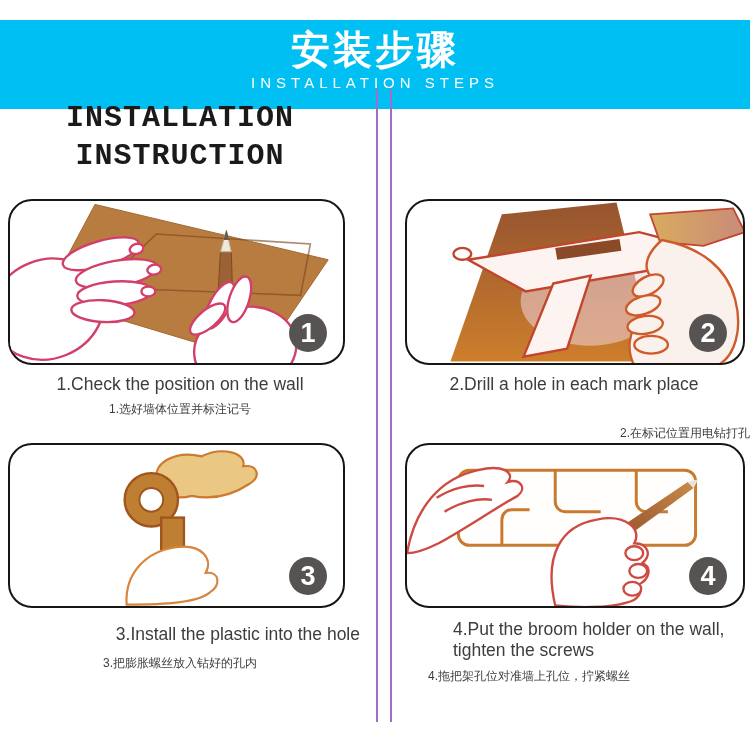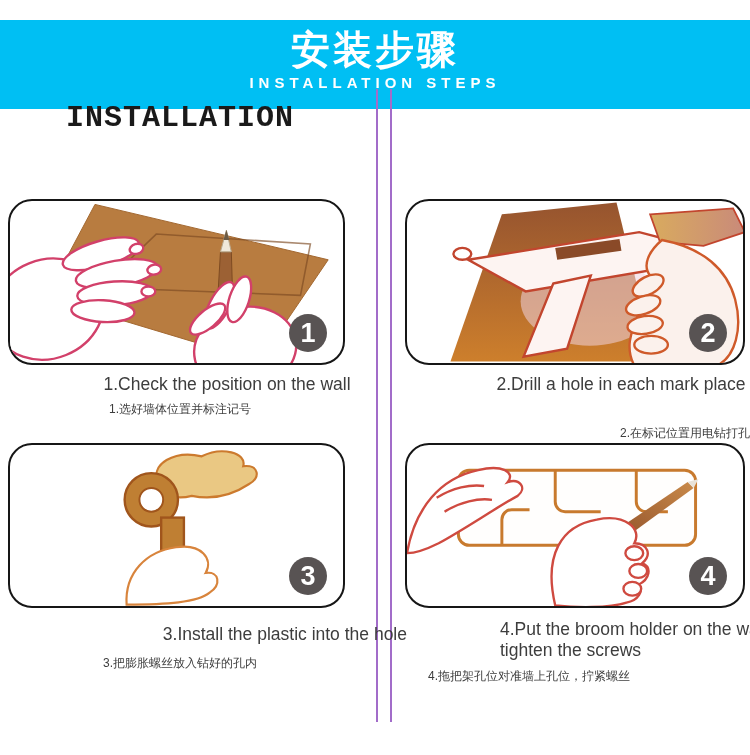--- a/index.html
+++ b/index.html
@@ -11,21 +11,21 @@
   .header{
     position:absolute;left:0;top:0;width:750px;height:89px;
     background:#00bff3;text-align:center;margin-top:20px;
   }
   .header-title{
     margin:0;padding-top:7px;font-size:39px;line-height:46px;
     color:#ffffff;font-weight:600;letter-spacing:3px;
   }
   .header-sub{
     margin:0;font-size:15px;line-height:20px;color:#ffffff;
-    font-weight:700;letter-spacing:5px;
+    font-weight:400;letter-spacing:5px;
   }
   
   .intro-title{
     position:absolute;left:5px;top:99px;width:350px;text-align:center;
     font-size:30px;line-height:38px;font-weight:bold;color:#1a1a1a;
     letter-spacing:1px;
     font-family:Liberation Mono, monospace;
   }
   
   .vline{position:absolute;top:89px;width:2px;height:633px;background:#a26cc9;}
@@ -41,21 +41,21 @@
   .panel.p3{left:8px;top:443px;width:337px;height:165px;}
   .panel.p4{left:405px;top:443px;width:340px;height:165px;}
   .panel svg{position:absolute;left:0;top:0;width:100%;height:100%;}
   .badge{
     position:absolute;right:16px;bottom:11px;width:38px;height:38px;
     border-radius:50%;background:#585353;color:#ffffff;
     font-size:27px;font-weight:bold;text-align:center;line-height:38px;
   }
   
   .cap{position:absolute;color:#3d3d3d;}
-  .cap-en{font-size:17.5px;line-height:21px;padding-left:47px;}
+  .cap-en{font-size:17.5px;line-height:21px;}
   .cap-zh{font-size:12px;line-height:26px;}
   .cap.c1en{left:0;top:374px;width:360px;text-align:center;}
   .cap.c1zh{left:0;top:396px;width:360px;text-align:center;}
   .cap.c2en{left:398px;top:374px;width:352px;text-align:center;}
   .cap.c2zh{left:398px;top:420px;width:352px;text-align:right;}
   .cap.c3en{left:0;top:624px;width:360px;text-align:right;}
   .cap.c3zh{left:0;top:650px;width:360px;text-align:center;}
   .cap.c4en{left:453px;top:619px;width:296px;text-align:left;}
   .cap.c4zh{
     left:428px;top:661px;width:322px;text-align:left;line-height:31px;
@@ -65,20 +65,21 @@
 </head>
 <body>
 
 <div class="header">
   <h1 class="header-title">安装步骤</h1>
   <div class="header-sub">INSTALLATION STEPS</div>
 </div>
 
 <div class="intro-title">
   <div>INSTALLATION</div>
+  <div>INSTRUCTION</div>
 </div>
 
 <div class="vline l1"></div>
 <div class="vline l2"></div>
 
 <div class="panel p1">
   <svg viewBox="0 0 337 161" aria-hidden="true">
 
     <polygon points="86,2 322,58 252,161 36,96" fill="#b87c40" stroke="#a2672f" stroke-width="1"></polygon>
     <path d="M148,32 L304,42 L294,94 L92,86 Z" fill="none" stroke="#7d4a22" stroke-width="1.6" opacity="0.65"></path>

